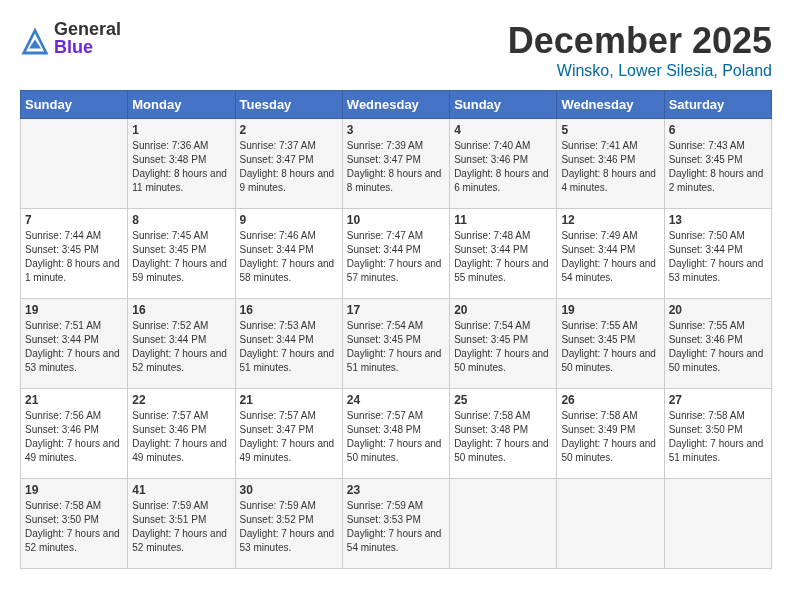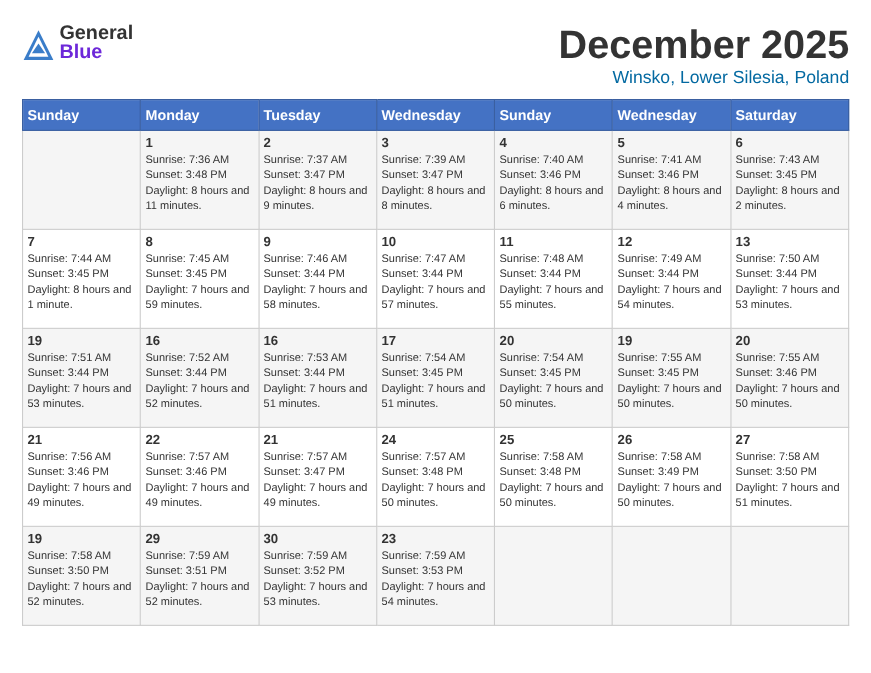--- a/index.html
+++ b/index.html
@@ -240,21 +240,21 @@
           <span class="day-number">27</span>
           <div class="day-info">Sunrise: 7:58 AM<br>Sunset: 3:50 PM<br>Daylight: 7 hours and 51 minutes.</div>
         </td>
       </tr>
       <tr>
         <td>
           <span class="day-number">19</span>
           <div class="day-info">Sunrise: 7:58 AM<br>Sunset: 3:50 PM<br>Daylight: 7 hours and 52 minutes.</div>
         </td>
         <td>
-          <span class="day-number">29</span>
+          <span class="day-number">41</span>
           <div class="day-info">Sunrise: 7:59 AM<br>Sunset: 3:51 PM<br>Daylight: 7 hours and 52 minutes.</div>
         </td>
         <td>
           <span class="day-number">30</span>
           <div class="day-info">Sunrise: 7:59 AM<br>Sunset: 3:52 PM<br>Daylight: 7 hours and 53 minutes.</div>
         </td>
         <td>
           <span class="day-number">23</span>
           <div class="day-info">Sunrise: 7:59 AM<br>Sunset: 3:53 PM<br>Daylight: 7 hours and 54 minutes.</div>
         </td>

